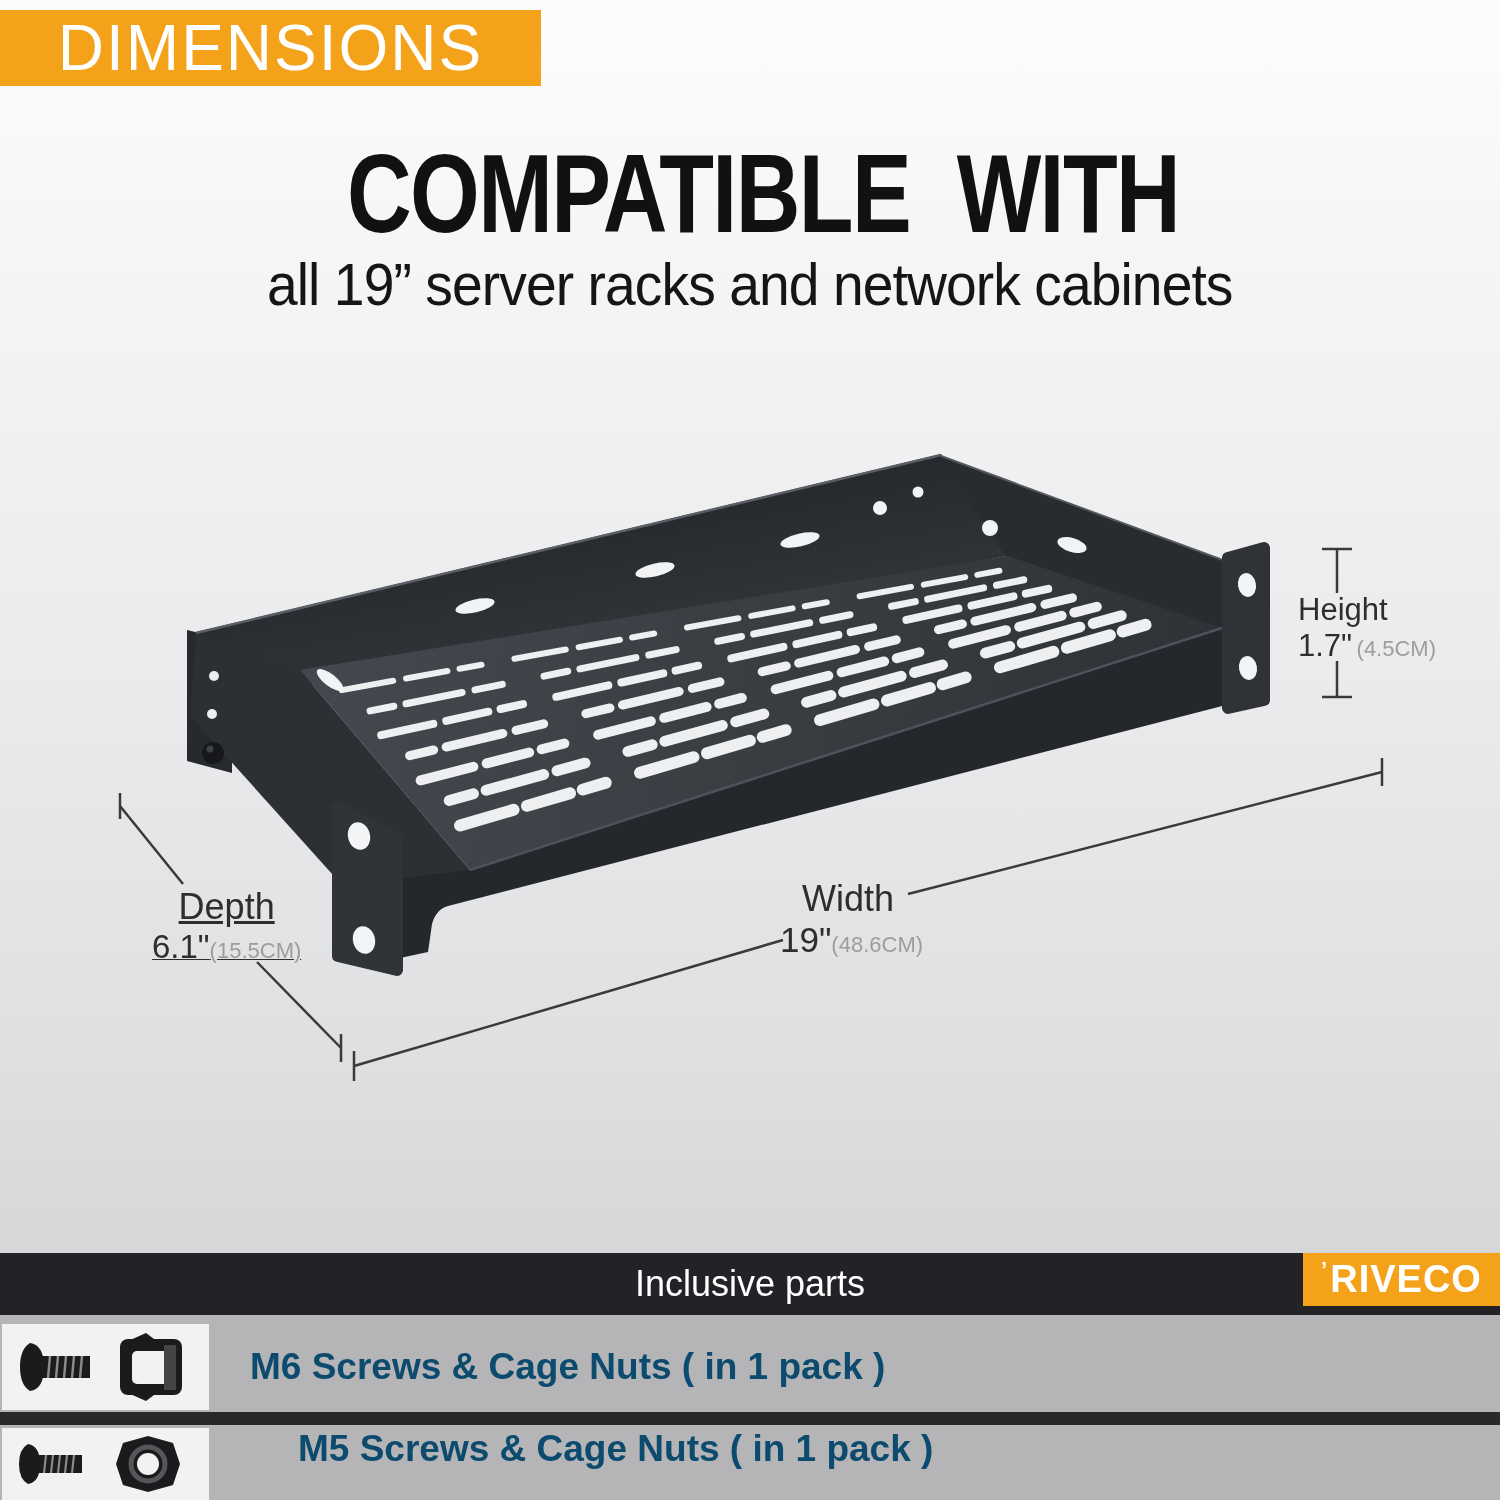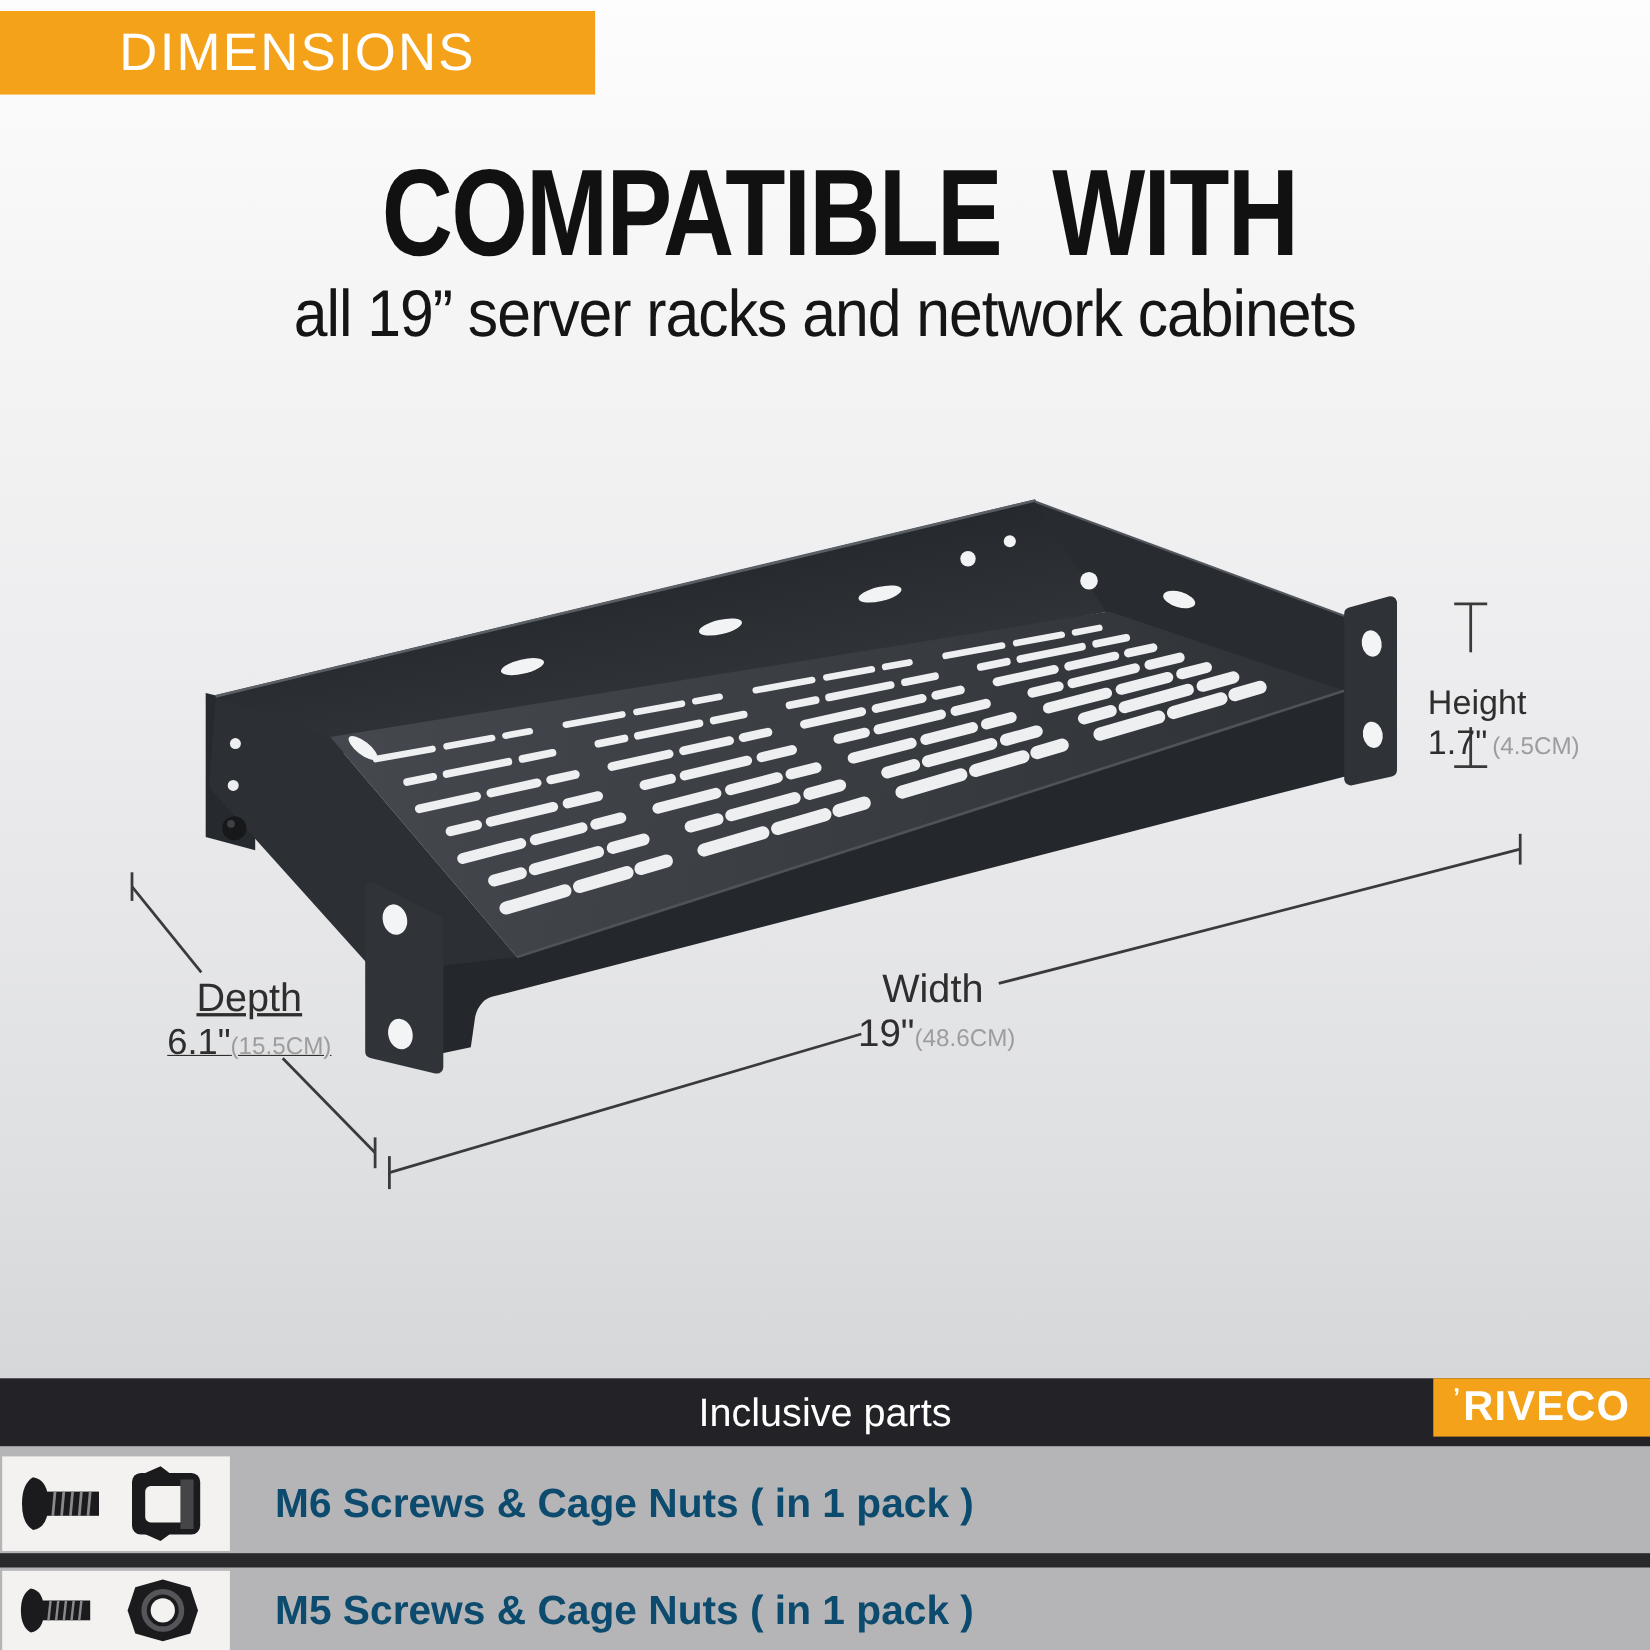--- a/index.html
+++ b/index.html
@@ -5,36 +5,36 @@
   html,body{margin:0;padding:0;background:#fff;}
   .canvas{
     position:relative;width:1500px;height:1500px;overflow:hidden;
     font-family:"Liberation Sans",sans-serif;
     background:linear-gradient(180deg,#fdfdfd 0%,#f5f5f6 18%,#ebebed 45%,#dfe0e2 70%,#d3d4d6 88%,#cfd0d2 100%);
   }
   .banner{
     position:absolute;left:0;top:10px;width:541px;height:76px;
     background:var(--accent,#F5A21B);display:flex;align-items:center;justify-content:center;
   }
-  .banner span{color:#fff;font-size:48px;letter-spacing:2px;font-weight:400;}
+  .banner span{color:#fff;font-size:64px;letter-spacing:2px;font-weight:400;}
   .title{
     position:absolute;left:0;top:138px;width:1500px;text-align:center;
     font-weight:700;font-size:112px;line-height:1;color:#111;letter-spacing:-2px;white-space:pre;margin-left:13px;
   }
   .title>span{display:inline-block;transform:scaleX(.80);}
   .subtitle{
     position:absolute;left:0;top:250px;width:1500px;text-align:center;
     font-size:60px;color:#151515;letter-spacing:-1px;white-space:pre;
   }
   .subtitle>span{display:inline-block;transform:scaleX(.92);}
   .dim{position:absolute;color:#2e2e2e;}
   .dim .lab{font-size:34px;}
   .dim .val{font-size:33px;}
   .dim .met{font-size:22px;color:#9d9d9d;}
-  .dim-height{left:1298px;top:592px;margin-top:29px;}
+  .dim-height{left:1298px;top:592px;}
   .dim-height .lab{font-size:31px;}
   .dim-height .val{font-size:31px;}
   .dim-depth{left:152px;top:886px;text-align:center;text-decoration:underline;}
   .dim-width{left:780px;top:878px;}
   .svgart{position:absolute;left:0;top:0;}
   .bar{
     position:absolute;left:0;top:1253px;width:1500px;height:62px;background:var(--bar,#232227);
     display:flex;align-items:center;justify-content:center;
   }
   .bar span{color:#fff;font-size:36px;}
@@ -43,21 +43,21 @@
     display:flex;align-items:center;justify-content:center;color:#fff;font-weight:700;
     font-size:38px;letter-spacing:1px;
   }
   .brand .mark{font-size:22px;align-self:flex-start;margin:4px 2px 0 0;}
   .rows{position:absolute;left:0;top:1315px;width:1500px;height:185px;background:#b5b5b7;}
   .panel{position:absolute;left:2px;width:207px;background:#f3f2f0;display:flex;align-items:center;justify-content:center;}
   .panel1{top:9px;height:86px;}
   .panel2{top:113px;height:72px;}
   .rowlabel{position:absolute;left:250px;display:flex;align-items:center;font-weight:700;font-size:37px;color:#0c4a6e;}
   .rowlabel1{top:9px;height:86px;}
-  .rowlabel2{top:113px;height:72px;}
+  .rowlabel2{top:98px;height:72px;margin-left:48px;}
   .divider{position:absolute;left:0;top:97px;width:1500px;height:13px;background:#29292b;}
 </style>
 </head>
 <body>
 
 <div class="canvas">
 
   <div class="banner">
     <span>DIMENSIONS</span>
   </div>

